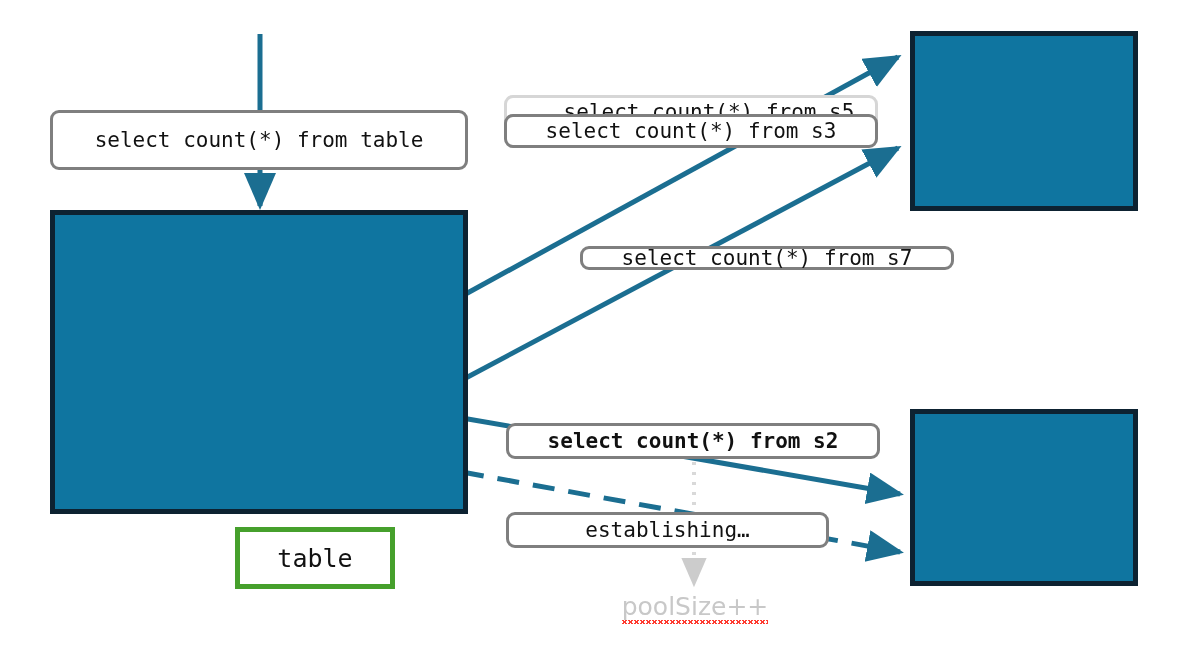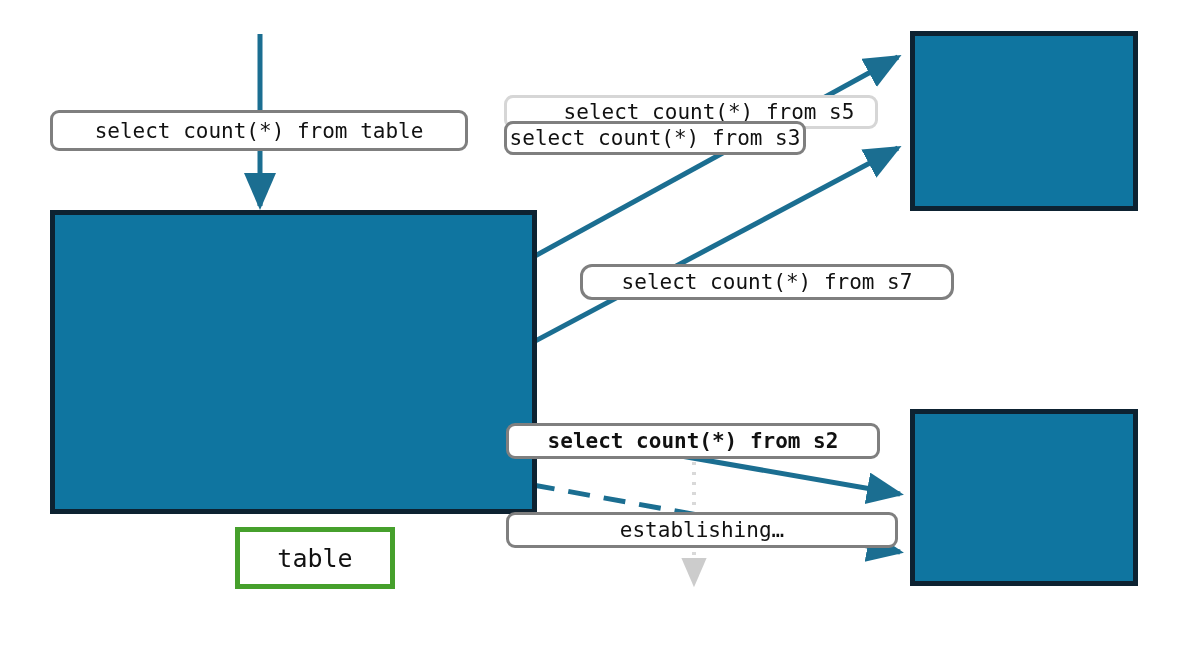--- a/index.html
+++ b/index.html
@@ -13,21 +13,21 @@
   
   #edges{position:absolute;left:0;top:0;width:1184px;height:660px;}
 
   
   .container-box{
     position:absolute;
     background:#0F75A0;
     border:5px solid #0D2231;
     box-sizing:border-box;
   }
-  #table-container{left:50px;top:210px;width:487px;height:304px;}
+  #table-container{left:50px;top:210px;width:418px;height:304px;}
   #pool-top{left:910px;top:31px;width:228px;height:180px;}
   #pool-bottom{left:910px;top:409px;width:228px;height:177px;}
 
   
   .node{
     position:absolute;
     background:#ffffff;
     border:5px solid #46A02C;
     box-sizing:border-box;
     display:flex;align-items:center;justify-content:center;
@@ -46,26 +46,26 @@
     box-sizing:border-box;
     display:flex;align-items:center;justify-content:center;
     font-family:"DejaVu Sans Mono", monospace;
     font-size:21px;
     color:#111111;
     white-space:nowrap;
     letter-spacing:0px;
   }
   .pill.light{border-color:#D6D6D6;}
 
-  #pill-table  {left:50px; top:110px; width:418px;height:41px;}
+  #pill-table  {left:50px; top:110px; width:418px;height:60px;}
   #pill-s5     {left:504px;top:95px;  width:374px;height:34px;z-index:3;padding-left:36px;}
-  #pill-s3     {left:504px;top:121px; width:302px;height:34px;z-index:4;}
-  #pill-s7     {left:580px;top:264px; width:374px;height:36px;z-index:4;border-radius:12px;}
+  #pill-s3     {left:504px;top:114px; width:374px;height:34px;z-index:4;}
+  #pill-s7     {left:580px;top:246px; width:374px;height:24px;z-index:4;}
   #pill-s2     {left:506px;top:423px; width:374px;height:36px;z-index:4;font-weight:bold;}
-  #pill-est    {left:506px;top:512px; width:392px;height:36px;z-index:4;}
+  #pill-est    {left:506px;top:512px; width:323px;height:36px;z-index:4;}
 
   
   #poolsize{
     position:absolute;left:560px;top:592px;width:270px;
     text-align:center;
     font-family:"DejaVu Sans", sans-serif;
     font-size:25px;
     color:#C8C8C8;
     white-space:nowrap;
   }
@@ -130,14 +130,17 @@
   <div id="pill-s5" class="pill light">select count(*) from s5</div>
 
   <div id="pill-s3" class="pill">select count(*) from s3</div>
 
   <div id="pill-s7" class="pill">select count(*) from s7</div>
 
   <div id="pill-s2" class="pill">select count(*) from s2</div>
 
   <div id="pill-est" class="pill">establishing…</div>
 
+  <div id="poolsize">
+    <span class="squiggle">poolSize++</span>
+  </div>
 
 </div>
 
 </body></html>

